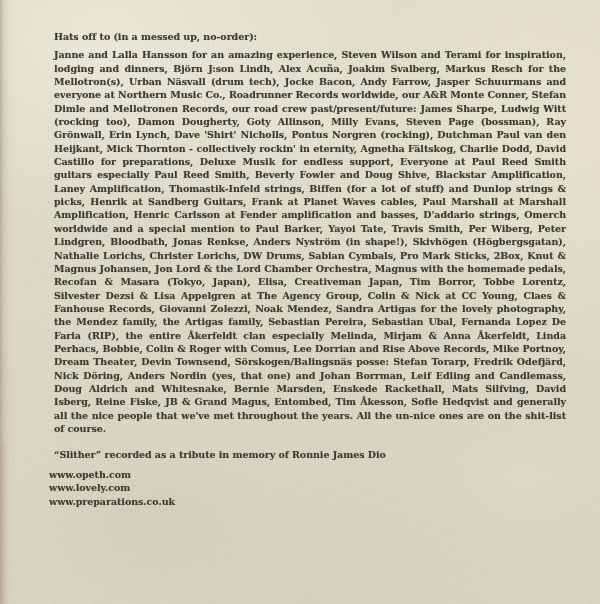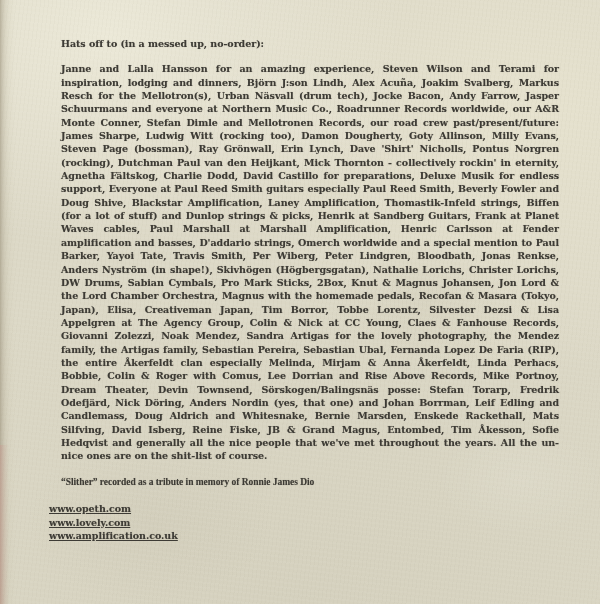--- a/index.html
+++ b/index.html
@@ -43,35 +43,35 @@
   .credits {
     position: absolute;
     left: 49px; top: 25px; width: 522px;
     color: #3d3b35;
     font-weight: bold;
     font-size: 9.5px;
     line-height: 13.35px;
     letter-spacing: -0.05px;
     text-shadow: 0 0 0.8px rgba(64,60,52,0.40);
   }
-  .credits p { margin: 12px; }
+  .credits p { margin: 5px; }
   .credits-body { text-align: justify; }
-  .tribute { margin-top: 13px !important; font-family: Liberation Serif, serif; }
-  .links { margin-top: 13px; text-decoration: underline; }
+  .tribute { margin-top: 13px !important; }
+  .links { margin-top: 6px; }
   .links p { margin: 0; line-height: 13.5px; }
 </style>
 </head>
 <body>
 
 <div class="texture"></div>
 <div class="edge-left"></div>
 <div class="edge-left-pink"></div>
 
 <div class="credits">
   <p class="credits-heading">Hats off to (in a messed up, no-order):</p>
   <p class="credits-body">Janne and Lalla Hansson for an amazing experience, Steven Wilson and Terami for inspiration, lodging and dinners, Björn J:son Lindh, Alex Acuña, Joakim Svalberg, Markus Resch for the Mellotron(s), Urban Näsvall (drum tech), Jocke Bacon, Andy Farrow, Jasper Schuurmans and everyone at Northern Music Co., Roadrunner Records worldwide, our A&amp;R Monte Conner, Stefan Dimle and Mellotronen Records, our road crew past/present/future: James Sharpe, Ludwig Witt (rocking too), Damon Dougherty, Goty Allinson, Milly Evans, Steven Page (bossman), Ray Grönwall, Erin Lynch, Dave 'Shirt' Nicholls, Pontus Norgren (rocking), Dutchman Paul van den Heijkant, Mick Thornton - collectively rockin' in eternity, Agnetha Fältskog, Charlie Dodd, David Castillo for preparations, Deluxe Musik for endless support, Everyone at Paul Reed Smith guitars especially Paul Reed Smith, Beverly Fowler and Doug Shive, Blackstar Amplification, Laney Amplification, Thomastik-Infeld strings, Biffen (for a lot of stuff) and Dunlop strings &amp; picks, Henrik at Sandberg Guitars, Frank at Planet Waves cables, Paul Marshall at Marshall Amplification, Henric Carlsson at Fender amplification and basses, D'addario strings, Omerch worldwide and a special mention to Paul Barker, Yayoi Tate, Travis Smith, Per Wiberg, Peter Lindgren, Bloodbath, Jonas Renkse, Anders Nyström (in shape!), Skivhögen (Högbergsgatan), Nathalie Lorichs, Christer Lorichs, DW Drums, Sabian Cymbals, Pro Mark Sticks, 2Box, Knut &amp; Magnus Johansen, Jon Lord &amp; the Lord Chamber Orchestra, Magnus with the homemade pedals, Recofan &amp; Masara (Tokyo, Japan), Elisa, Creativeman Japan, Tim Borror, Tobbe Lorentz, Silvester Dezsi &amp; Lisa Appelgren at The Agency Group, Colin &amp; Nick at CC Young, Claes &amp; Fanhouse Records, Giovanni Zolezzi, Noak Mendez, Sandra Artigas for the lovely photography, the Mendez family, the Artigas family, Sebastian Pereira, Sebastian Ubal, Fernanda Lopez De Faria (RIP), the entire Åkerfeldt clan especially Melinda, Mirjam &amp; Anna Åkerfeldt, Linda Perhacs, Bobbie, Colin &amp; Roger with Comus, Lee Dorrian and Rise Above Records, Mike Portnoy, Dream Theater, Devin Townsend, Sörskogen/Balingsnäs posse: Stefan Torarp, Fredrik Odefjärd, Nick Döring, Anders Nordin (yes, that one) and Johan Borrman, Leif Edling and Candlemass, Doug Aldrich and Whitesnake, Bernie Marsden, Enskede Rackethall, Mats Silfving, David Isberg, Reine Fiske, JB &amp; Grand Magus, Entombed, Tim Åkesson, Sofie Hedqvist and generally all the nice people that we've met throughout the years. All the un-nice ones are on the shit-list of course.</p>
   <p class="tribute">“Slither” recorded as a tribute in memory of Ronnie James Dio</p>
   <div class="links">
     <p>www.opeth.com</p>
     <p>www.lovely.com</p>
-    <p>www.amplification.co.uk</p>
+    <p>www.preparations.co.uk</p>
   </div>
 </div>
 
 </body></html>

